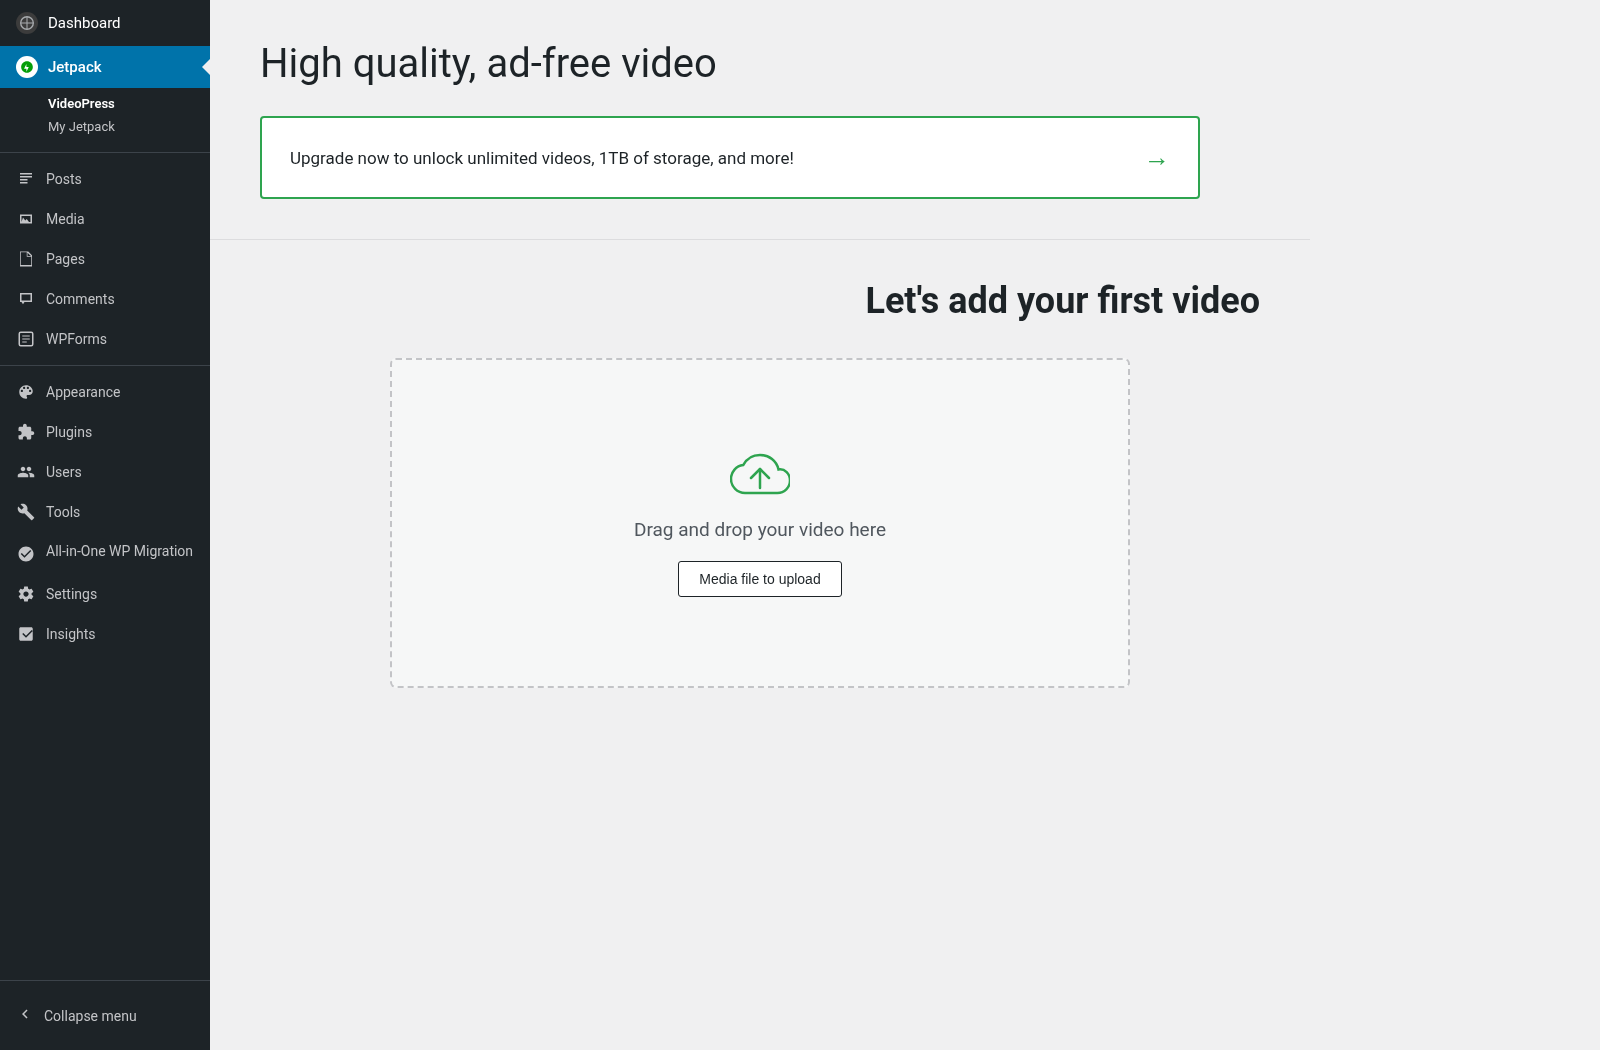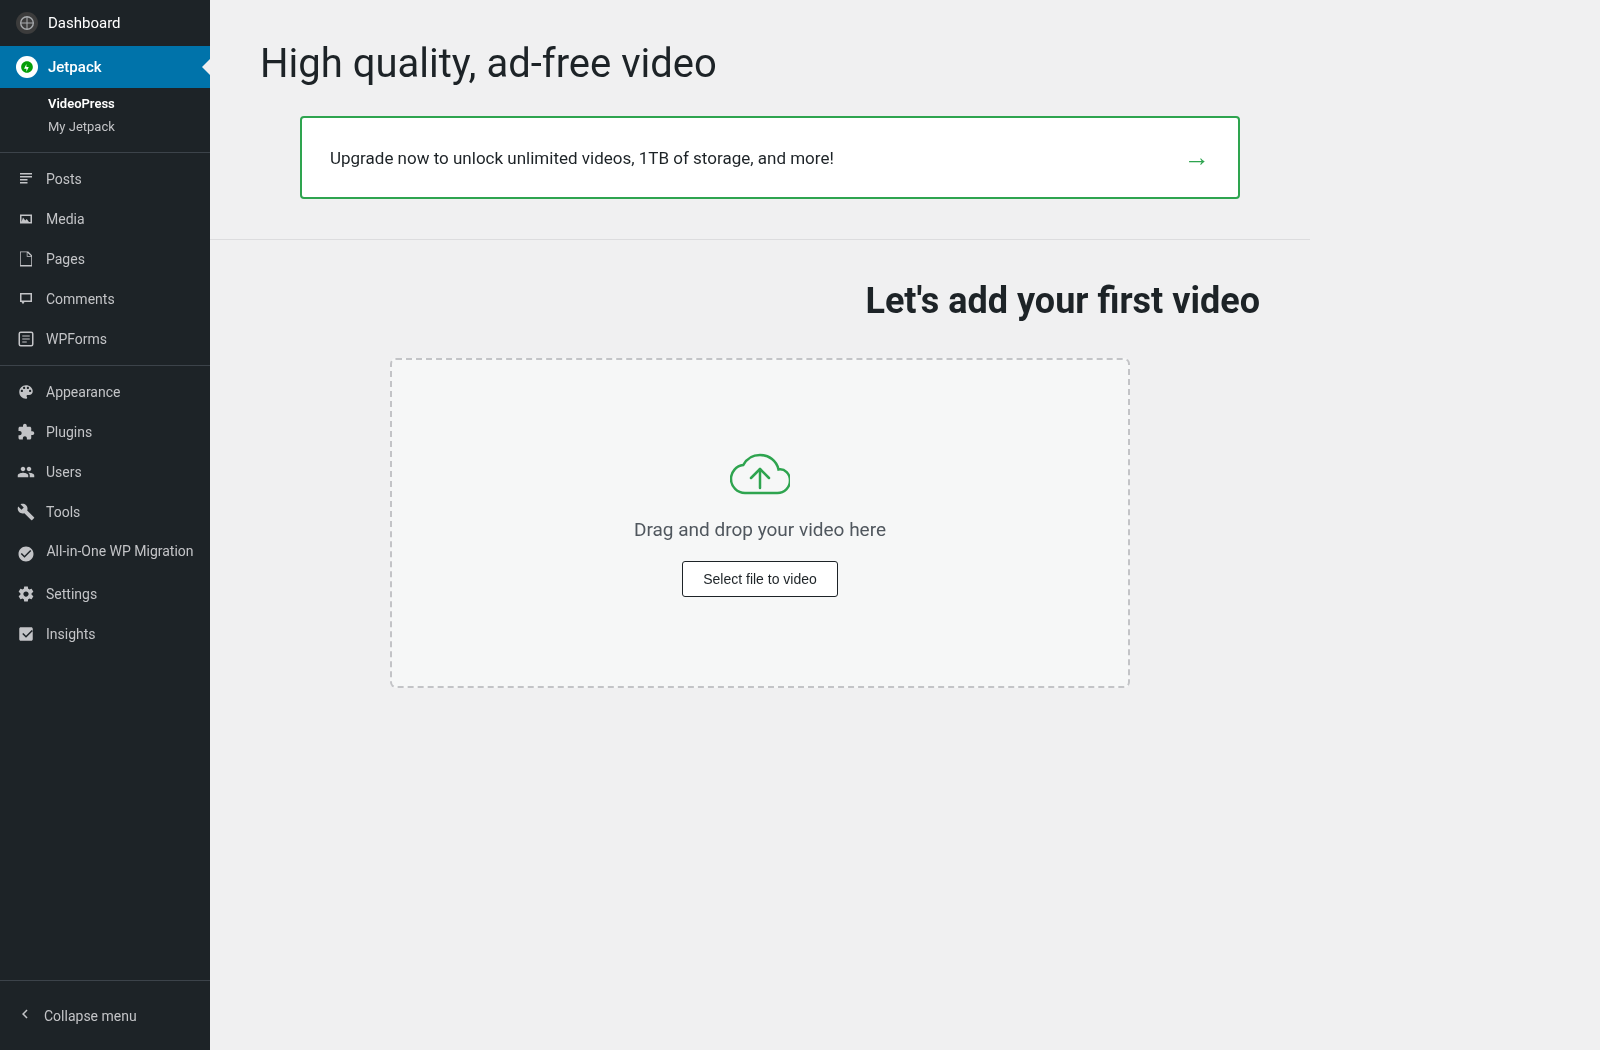--- a/index.html
+++ b/index.html
@@ -91,21 +91,21 @@
       gap: 10px;
       padding: 10px 16px;
       color: #c3c4c7;
       font-size: 14px;
       cursor: pointer;
       white-space: nowrap;
     }
     .sidebar-nav-item .nav-icon { width: 20px; height: 20px; flex-shrink: 0; display: flex; align-items: center; justify-content: center; }
     .sidebar-nav-item .nav-icon svg { width: 18px; height: 18px; fill: #c3c4c7; }
 
-    .sidebar-nav-item.two-line { align-items: flex-start; justify-content: center; }
+    .sidebar-nav-item.two-line { align-items: flex-start; }
     .sidebar-nav-item.two-line .nav-icon { margin-top: 2px; }
     .sidebar-nav-item.two-line .nav-text { line-height: 1.4; }
 
     .sidebar-collapse {
       margin-top: auto;
       display: flex;
       align-items: center;
       gap: 10px;
       padding: 24px 16px;
       color: #c3c4c7;
@@ -151,21 +151,20 @@
     .upgrade-banner {
       border: 2px solid #2ea44f;
       border-radius: 4px;
       padding: 24px 28px;
       display: flex;
       align-items: center;
       justify-content: space-between;
       background: #fff;
       margin-bottom: 0;
       max-width: 940px;
-      margin-left: 40px;
     }
 
     .upgrade-banner-text {
       font-size: 17px;
       color: #1d2327;
       font-weight: 400;
     }
 
     .upgrade-arrow {
       color: #2ea44f;
@@ -390,16 +389,16 @@
 
     <div class="upload-zone">
       <div class="upload-icon-wrap">
         <svg width="60" height="48" viewBox="0 0 60 48" fill="none">
           <path d="M48.5 19.5C46.7 11.1 39.1 5 30 5C22.8 5 16.5 9.1 13.2 15.1C6.3 15.9 1 21.7 1 29C1 36.7 7.3 43 15 43H47.5C54.4 43 60 37.4 60 30.5C60 23.9 54.9 18.5 48.5 19.5Z" fill="none" stroke="#2ea44f" stroke-width="2.5"></path>
           <path d="M21 28L30 19L39 28" stroke="#2ea44f" stroke-width="2.5" stroke-linecap="round" stroke-linejoin="round"></path>
           <path d="M30 19V38" stroke="#2ea44f" stroke-width="2.5" stroke-linecap="round"></path>
         </svg>
       </div>
       <p class="drag-drop-text">Drag and drop your video here</p>
-      <button class="select-file-btn">Select file to video</button>
+      <button class="select-file-btn">Media file to upload</button>
     </div>
   </div>
 </main>
 
 </body></html>

